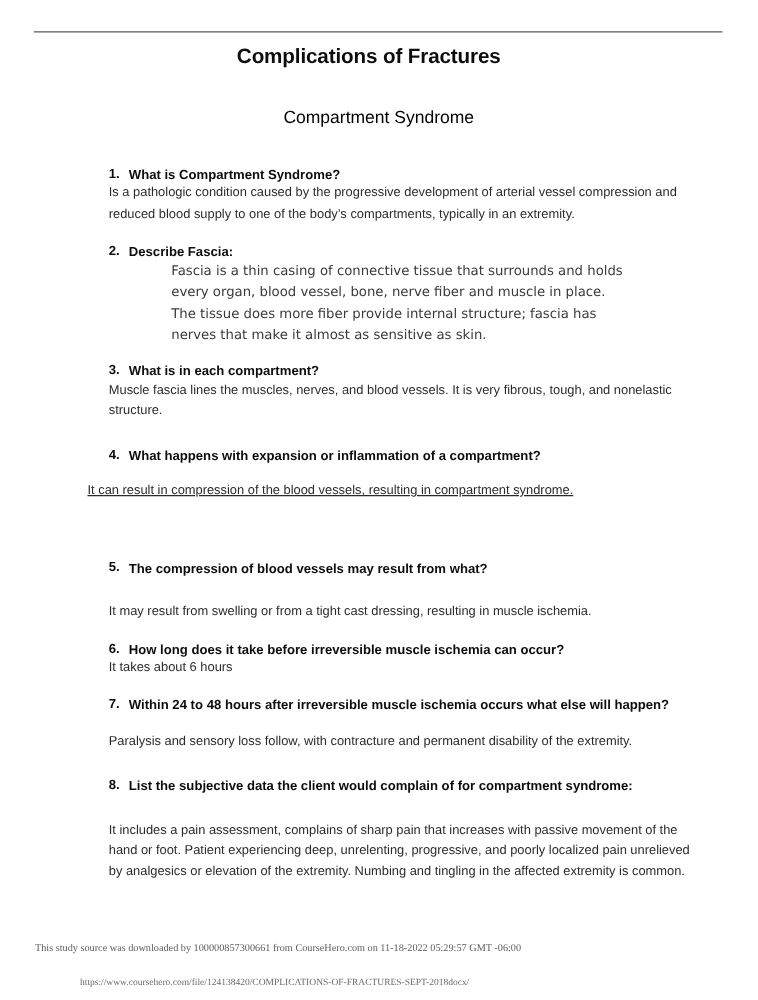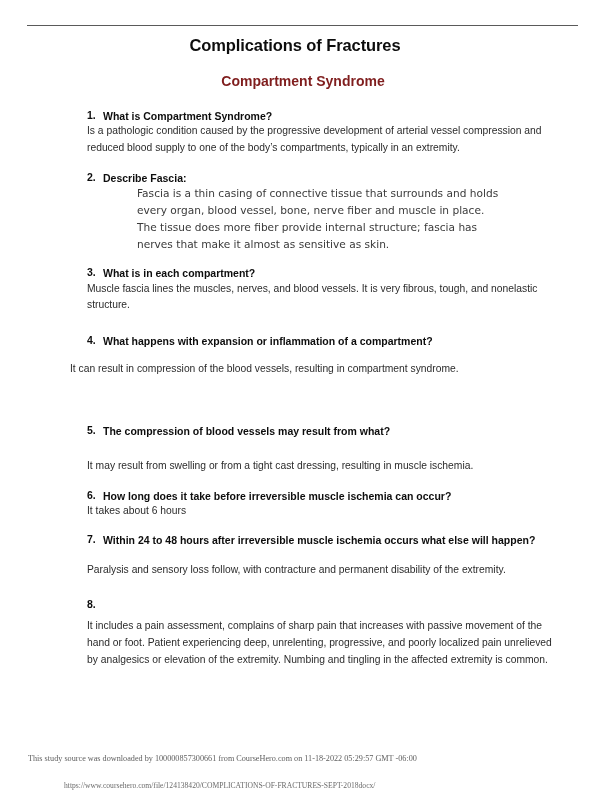--- a/index.html
+++ b/index.html
@@ -44,24 +44,24 @@
     font-size: 16.5px;
     font-weight: bold;
     letter-spacing: -0.1px;
     margin: 0 16px 0 0;
     padding: 4px 0 0 0;
     color: #0d0d0d;
   }
   .doc-subtitle {
     text-align: center;
     font-size: 14px;
-    font-weight: bold;
-    margin: 0;
+    font-weight: normal;
+    margin: 12px;
     padding: 18px 0 0 0;
-    color: #7f1d1d;
+    color: #000000;
   }
 
   
   .qa-list {
     margin: 0;
     padding: 0;
     list-style: none;
   }
   .qa-item {
     position: relative;
@@ -91,20 +91,21 @@
     color: #2b2b2b;
   }
   
   .qa-answer.indent {
     margin-right: 14px;
   }
   
   .qa-answer.flush {
     margin-left: -17px;
     margin-right: 40px;
+    text-decoration: underline;
   }
   .qa-answer.wide {
     font-family: "DejaVu Sans", sans-serif;
     font-size: 10.6px;
     line-height: 1.6;
     margin-left: 50px;
     margin-right: 64px;
     color: #3a3a3a;
   }
   .gap-md  { height: 14px; }
@@ -236,20 +237,21 @@
         <span class="qa-num">7.</span>
         <span class="qa-question">Within 24 to 48 hours after irreversible muscle ischemia occurs what else will happen?</span>
         <div class="gap-md"></div>
         <p class="qa-answer indent">Paralysis and sensory loss follow, with contracture and permanent disability of the extremity.</p>
       </li>
 
       <div class="gap-lg"></div>
 
       <li class="qa-item">
         <span class="qa-num">8.</span>
+        <span class="qa-question">List the subjective data the client would complain of for compartment syndrome:</span>
         <div class="gap-lg"></div>
         <p class="qa-answer indent">It includes a pain assessment, complains of sharp pain that increases with passive movement of the hand or foot. Patient experiencing deep, unrelenting, progressive, and poorly localized pain unrelieved by analgesics or elevation of the extremity. Numbing and tingling in the affected extremity is common.</p>
       </li>
 
     </ol>
   </div>
 
 
   <div class="wm-download">This study source was downloaded by 100000857300661 from CourseHero.com on 11-18-2022 05:29:57 GMT -06:00</div>
   <div class="wm-url">https://www.coursehero.com/file/124138420/COMPLICATIONS-OF-FRACTURES-SEPT-2018docx/</div>

